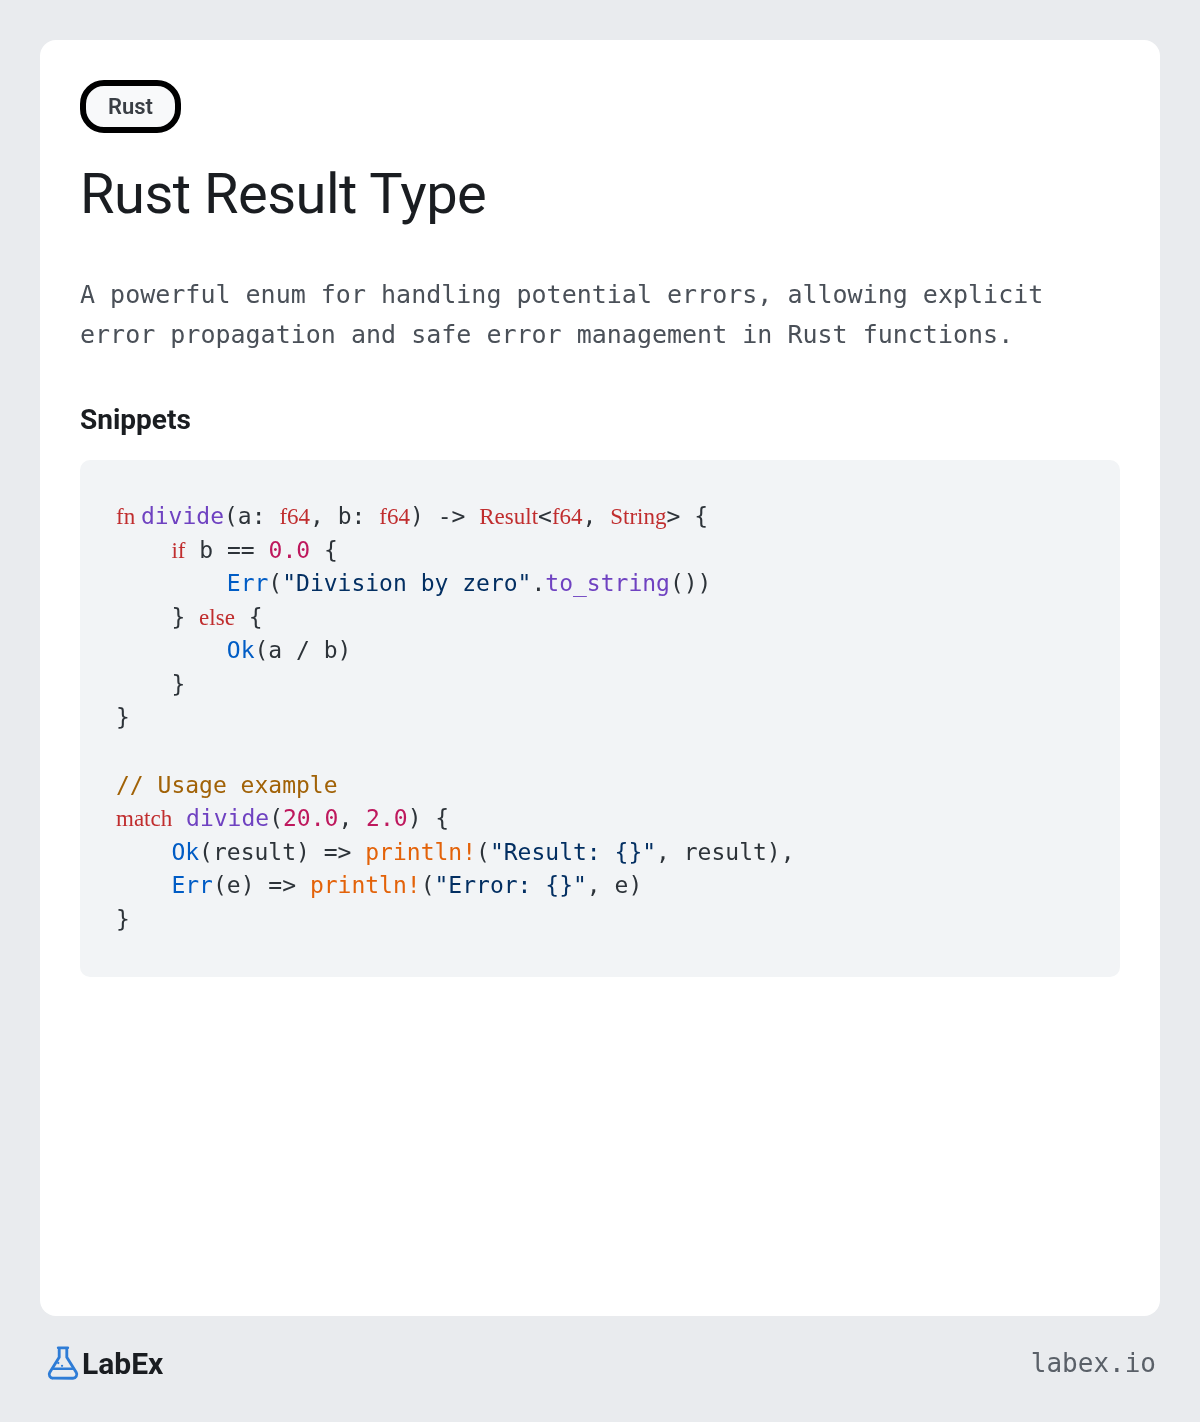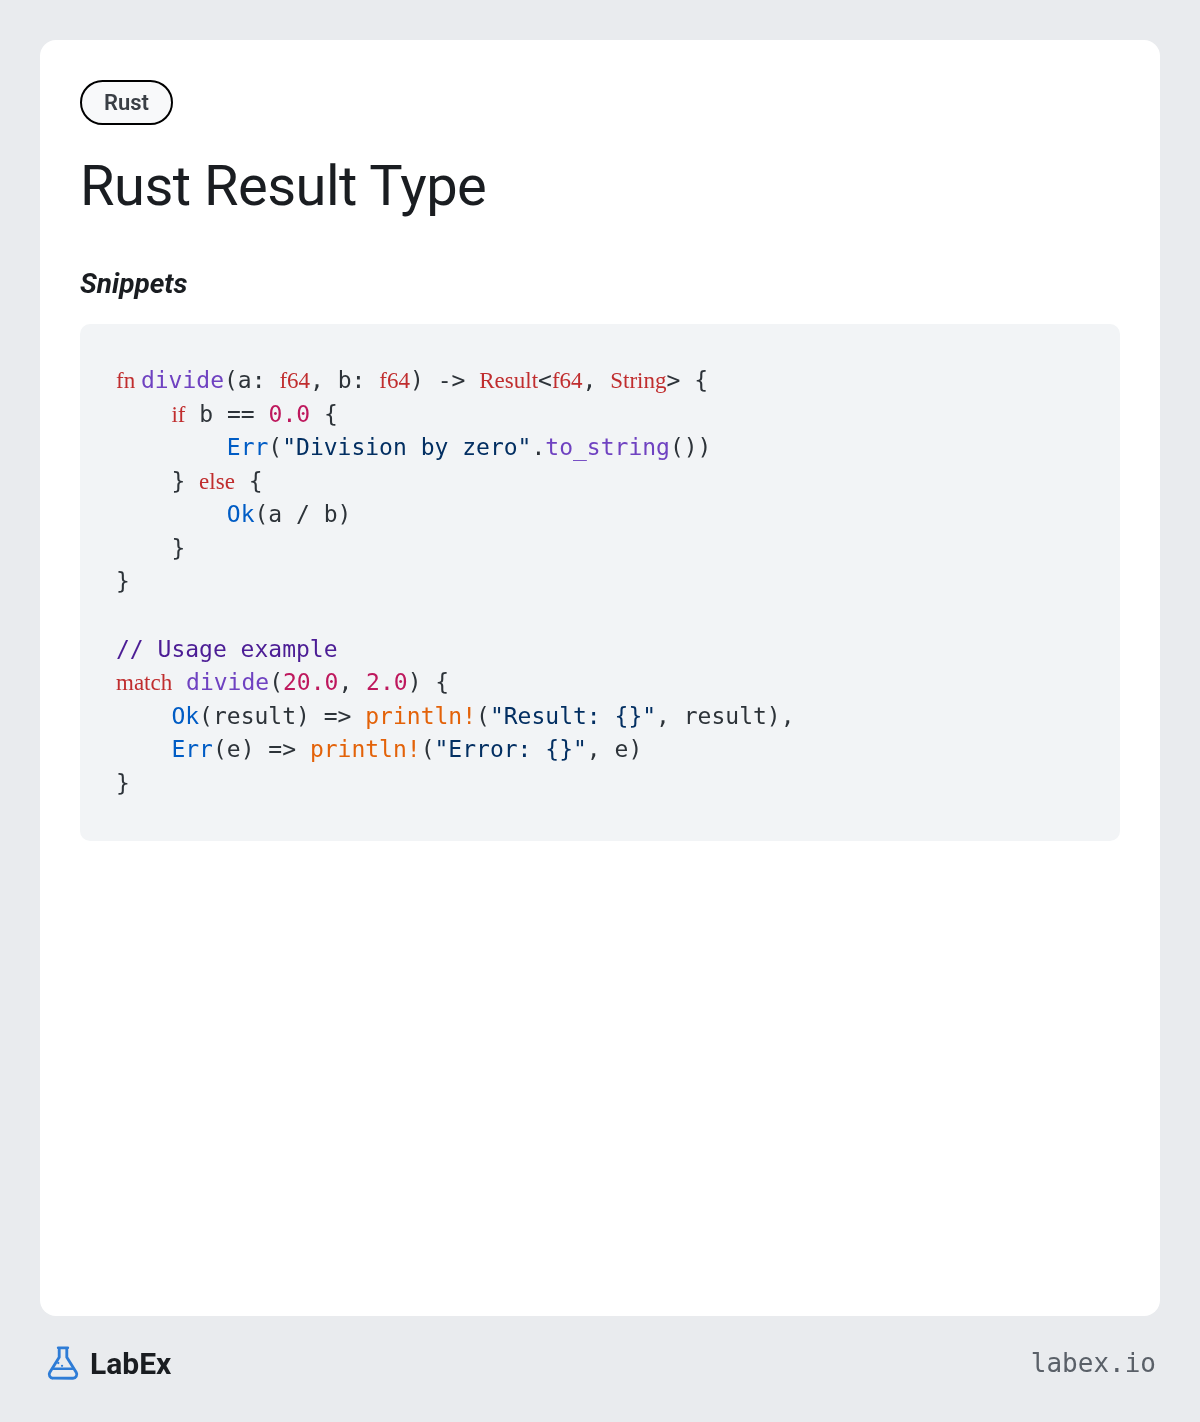--- a/index.html
+++ b/index.html
@@ -14,21 +14,21 @@
   }
   .card {
     background: #ffffff;
     border-radius: 16px;
     padding: 40px;
     flex: 1;
   }
   .tag {
     display: inline-block;
     background: #f8f9fa;
-    border: 2px solid #000000;
+    border: 6px solid #000000;
     border-radius: 24px;
     padding: 8px 22px;
     font-size: 22px;
     font-weight: 600;
     color: #3a3f45;
     margin-bottom: 28px;
   }
   .title {
     font-size: 56px;
     font-weight: 400;
@@ -41,53 +41,51 @@
     font-size: 25px;
     line-height: 1.6;
     color: #4a5058;
     margin-bottom: 48px;
   }
   .snippets-heading {
     font-size: 28px;
     font-weight: 700;
     color: #1a1d21;
     margin-bottom: 24px;
-    font-style: italic;
   }
   .code-block {
     background: #f2f4f6;
     border-radius: 10px;
     padding: 40px 36px;
     font-family: ui-monospace, SFMono-Regular, "SF Mono", Menlo, Monaco, Consolas, monospace;
     font-size: 23px;
     line-height: 1.46;
     color: #2d3339;
     white-space: pre;
     overflow-x: auto;
   }
   .kw-fn   { color: #c02d2e; font-family: Liberation Serif, serif; }      
   .ident   { color: #6f42c1; }      
   .type    { color: #c02d2e; font-family: Liberation Serif, serif; }      
   .num     { color: #be185d; }      
   .variant { color: #005cc5; }      
   .str     { color: #032f62; }      
   .method  { color: #6f42c1; }      
   .macro   { color: #e36209; }      
-  .comment { color: #4c1d95; margin-top: 27px; }      
+  .comment { color: #a16207; margin-top: 27px; }      
 
   .footer {
     display: flex;
     justify-content: space-between;
     align-items: center;
     padding: 28px 4px 0 4px;
   }
   .logo {
     display: flex;
     align-items: center;
-    gap: 8px;
     justify-content: center;
   }
   .logo-text {
     font-size: 30px;
     font-weight: 700;
     color: #1a1d21;
   }
   .footer-url {
     font-family: ui-monospace, SFMono-Regular, "SF Mono", Menlo, Monaco, Consolas, monospace;
     font-size: 26px;
@@ -96,20 +94,21 @@
 </style>
 </head>
 <body>
 
 <div class="card">
 
   <span class="tag">Rust</span>
 
   <h1 class="title">Rust Result Type</h1>
 
+  <p class="description">A powerful enum for handling potential errors, allowing explicit error propagation and safe error management in Rust functions.</p>
 
   <h2 class="snippets-heading">Snippets</h2>
 
   <pre class="code-block" id="code-target"><span class="kw-fn">fn </span><span class="ident">divide</span>(a: <span class="type">f64</span>, b: <span class="type">f64</span>) -&gt; <span class="type">Result</span>&lt;<span class="type">f64</span>, <span class="type">String</span>&gt; {
     <span class="kw-fn">if</span> b == <span class="num">0.0</span> {
         <span class="variant">Err</span>(<span class="str">"Division by zero"</span>.<span class="method">to_string</span>())
     } <span class="kw-fn">else</span> {
         <span class="variant">Ok</span>(a / b)
     }
 }

